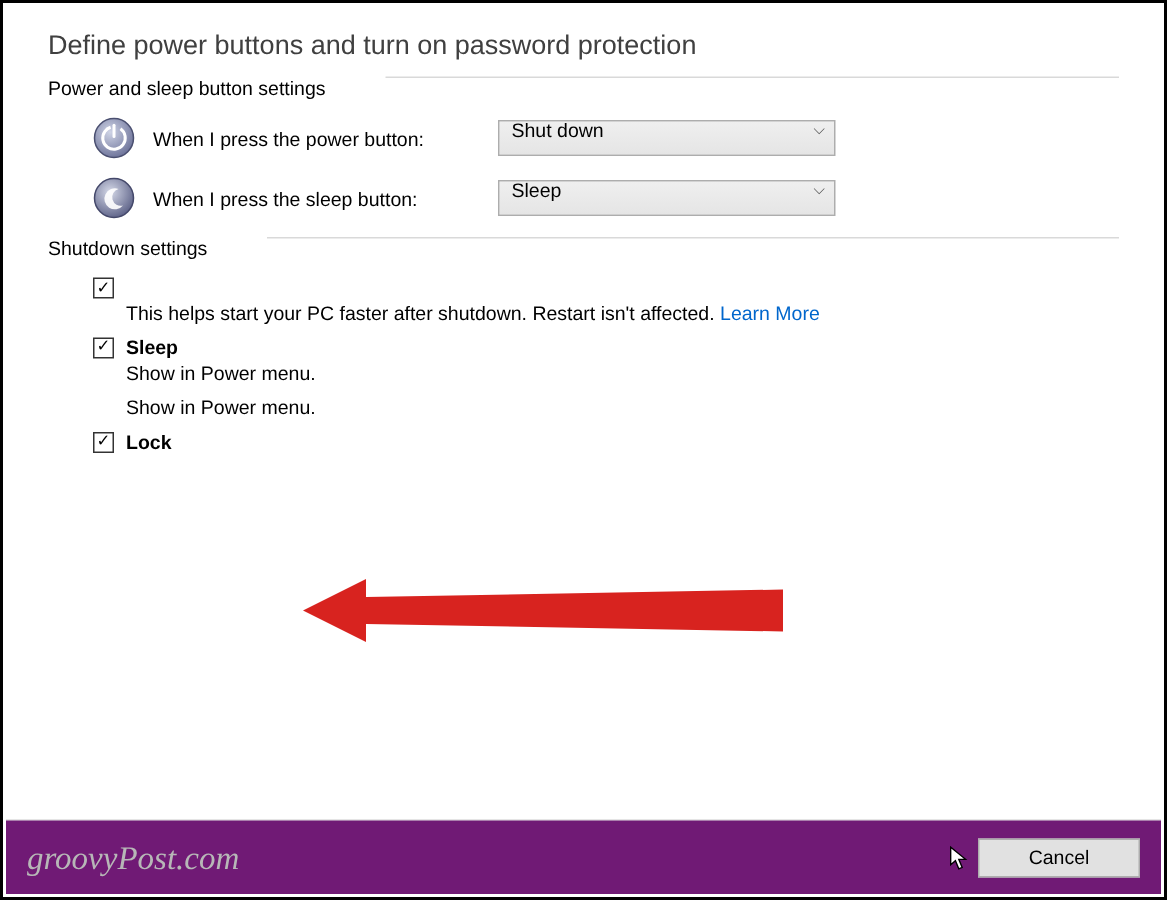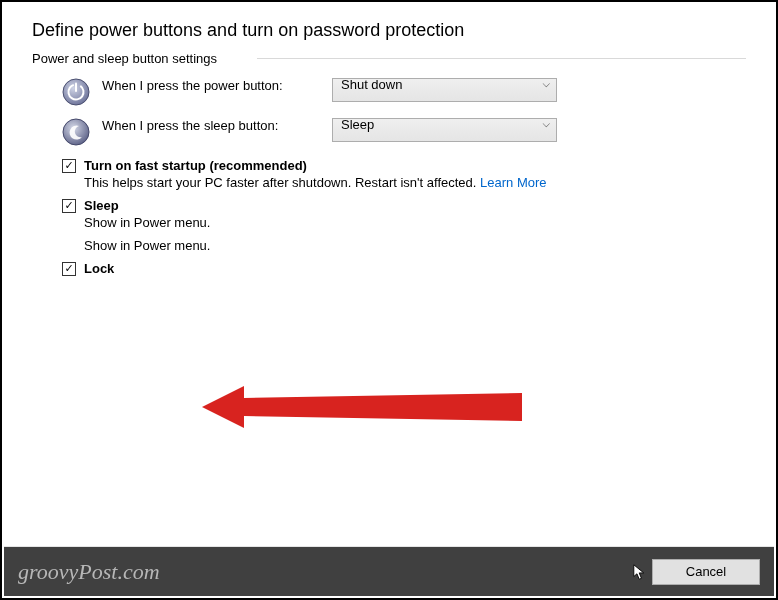--- a/index.html
+++ b/index.html
@@ -24,52 +24,52 @@
     position: relative;
   }
   .content {
     padding: 18px 30px 10px 30px;
   }
 
   h1.title {
     margin: 0 0 6px 0;
     font-size: 18px;
     font-weight: 400;
-    color: #000000;
+    color: #404040;
   }
   p.intro {
     margin: 4px 0 16px 0;
     font-size: 13px;
     color: #000;
     line-height: 1.35;
   }
 
   .section-header {
     display: flex;
-    align-items: center;
     margin: 10px 0 12px 0;
     gap: 32px;
   }
   .section-header .label {
     font-size: 13px;
     color: #000;
     white-space: nowrap;
     padding-right: 8px;
   }
   .section-header .rule {
     flex: 1;
     border-top: 1px solid #d9d9d9;
     height: 0;
   }
 
   .button-settings {
     padding-left: 30px;
   }
   .row {
     display: flex;
+    align-items: center;
     margin-bottom: 12px;
   }
   .icon-cell {
     width: 40px;
     display: flex;
     align-items: center;
     justify-content: flex-start;
   }
   .label-cell {
     width: 230px;
@@ -149,21 +149,21 @@
     position: absolute;
     left: 2px;
     right: 2px;
     bottom: 2px;
     height: 50px;
     border-top: 1px solid #e5e5e5;
     display: flex;
     align-items: center;
     justify-content: space-between;
     padding: 0 14px 0 14px;
-    background: #404040;
+    background: #701a75;
   }
   .watermark {
     font-family: Georgia, "Times New Roman", serif;
     font-style: italic;
     font-size: 22px;
     color: #b7b7b7;
     user-select: none;
   }
   .footer-buttons {
     display: flex;
@@ -248,27 +248,30 @@
         <div class="label-cell">When I press the sleep button:</div>
         <div class="select-cell">
           <div class="win-select">
             <span>Sleep</span>
             <span class="chev">⌵</span>
           </div>
         </div>
       </div>
     </div>
 
+    <div class="section-header">
+      <span class="label">Shutdown settings</span>
+      <span class="rule"></span>
+    </div>
 
     <div class="shutdown-list">
 
       <div class="chk-item">
         <div class="chk-line">
           <span class="chk checked"></span>
-          <span class="chk-title">Turn on fast startup (recommended)</span>
         </div>
         <div class="chk-desc">
           <span>This helps start your PC faster after shutdown. Restart isn't affected.</span>
           <a href="#" class="link">Learn More</a>
         </div>
       </div>
 
       <div class="chk-item">
         <div class="chk-line">
           <span class="chk checked"></span>

